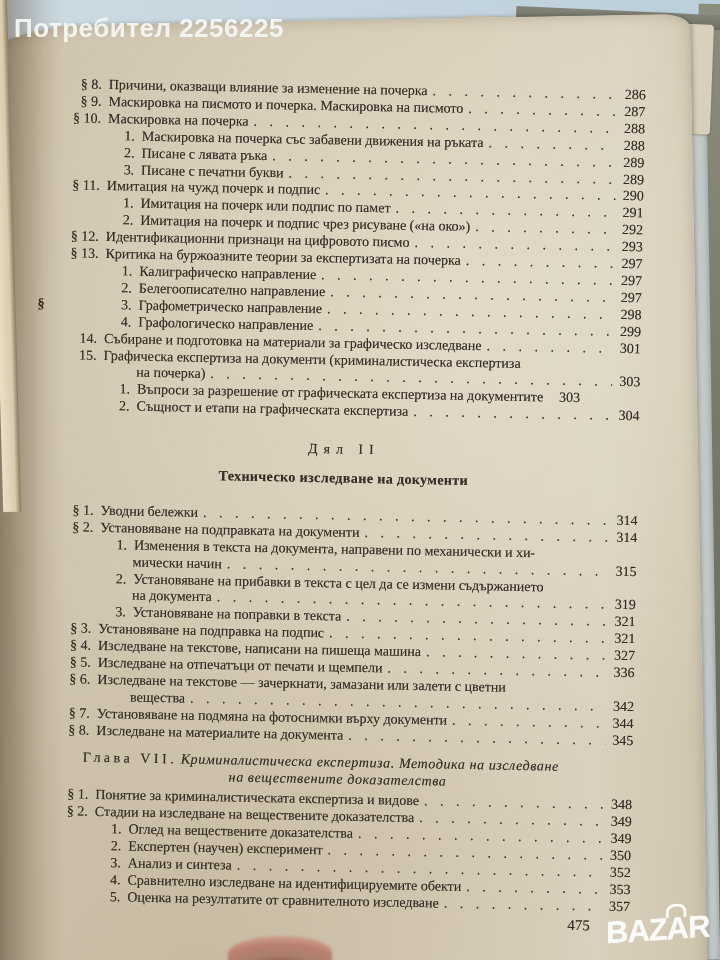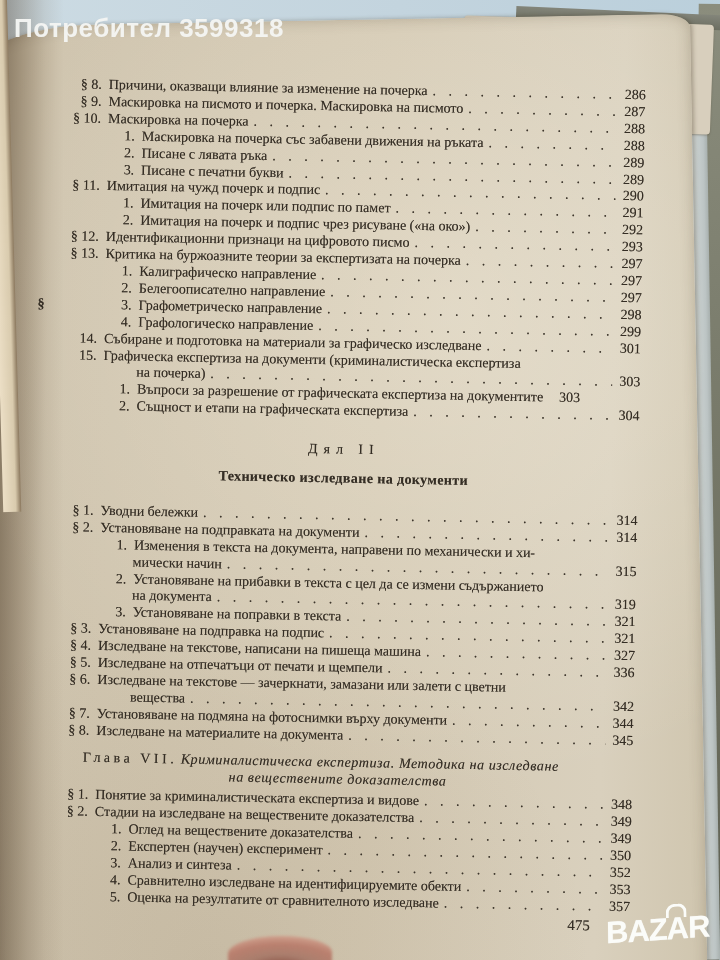--- a/index.html
+++ b/index.html
@@ -354,19 +354,19 @@
           <span class="leader"></span>
           <span class="pg">357</span>
         </div>
       </div>
 
     <div class="folio">475</div>
   </div>
 
   <div class="finger"></div>
 
-  <div class="wm-user">Потребител 3599318</div>
+  <div class="wm-user">Потребител 2256225</div>
   <div class="wm-bazar">
     <span>BAZAR</span>
     <span class="bag-handle"></span>
   </div>
 
 </div>
 
 </body></html>

